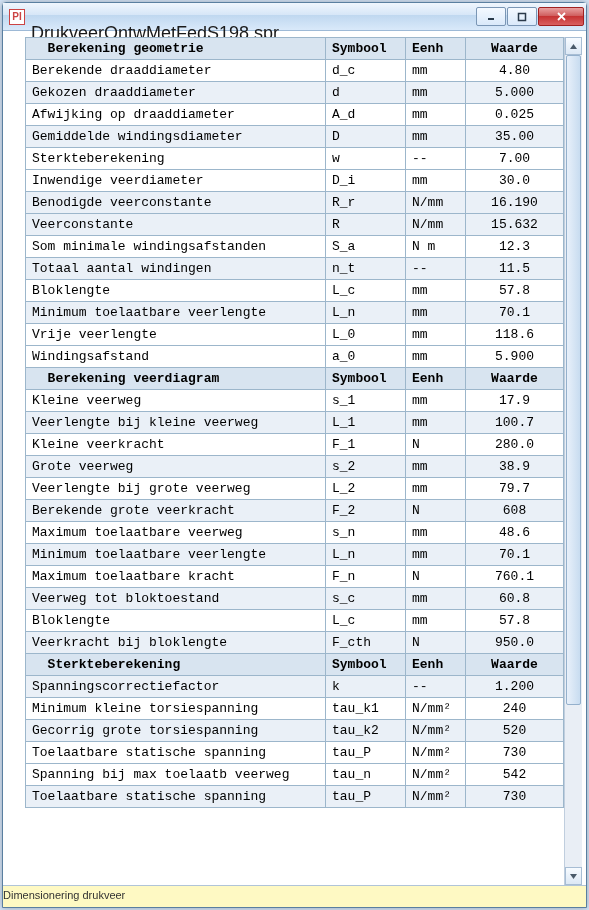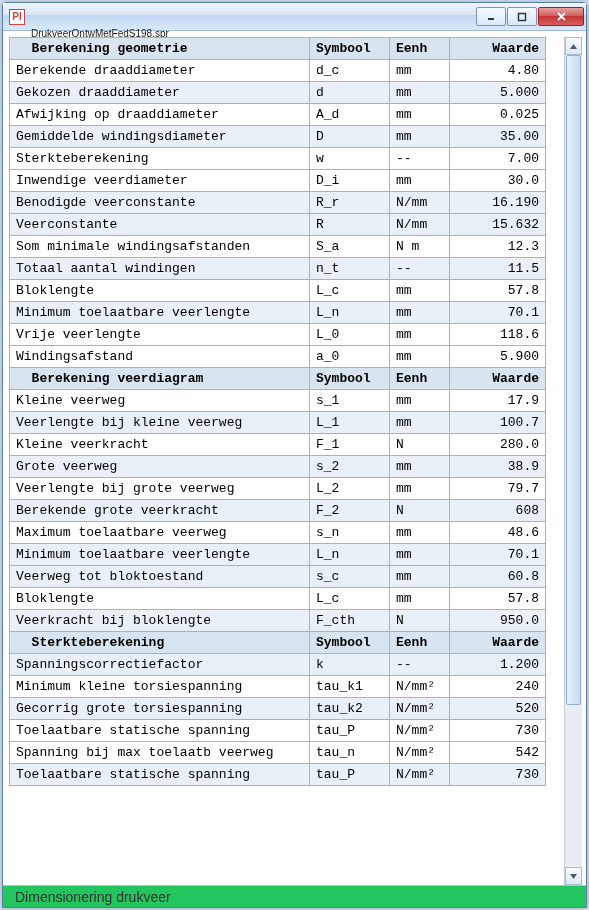--- a/index.html
+++ b/index.html
@@ -35,21 +35,21 @@
     background: #fff;
     border: 1px solid #c44;
     margin-right: 6px;
     display: flex; align-items: center; justify-content: center;
     font-size: 10px; font-weight: bold; color: #c44;
     font-family: sans-serif;
   }
   .titlebar .title {
     flex: 1;
     font-family: "Segoe UI", sans-serif;
-    font-size: 10px;
+    font-size: 18px;
     color: #1a1a1a;
     margin-top: 34px;
   }
   .winbtns { display: flex; gap: 1px; }
   .winbtn {
     width: 30px; height: 19px;
     border: 1px solid #7a96b5;
     border-radius: 2px;
     background: linear-gradient(to bottom, #f4f9ff, #dae9fa);
     display: flex; align-items: center; justify-content: center;
@@ -58,24 +58,23 @@
   .winbtn.close {
     width: 46px;
     background: linear-gradient(to bottom, #e9a0a0 0%, #d06060 45%, #c43030 46%, #d96060 100%);
     border-color: #a02020;
     color: #fff;
   }
   .winbtn svg { display: block; }
 
   .content {
     flex: 1;
-    padding: 6px 4px 0 6px;
+    padding: 6px 4px 0 22px;
     overflow: hidden;
     display: flex;
-    gap: 18px;
   }
   .scrollpane {
     flex: 1;
     overflow: hidden;
     position: relative;
   }
   table {
     width: 100%;
     border-collapse: collapse;
     table-layout: fixed;
@@ -93,21 +92,21 @@
     font-family: "Courier New", monospace;
     font-size: 13px;
     color: #000;
     background: #fff;
   }
   tr.shade td { background: #eaf0f7; }
   tr.header td {
     background: #d8e4f0;
     font-weight: bold;
   }
-  td.val { text-align: right; }
+  td.val { text-align: center; }
 
   .vscroll {
     width: 18px;
     background: #e9eef5;
     border-left: 1px solid #c0cede;
     position: relative;
     display: flex; flex-direction: column;
   }
   .vscroll .arrow {
     height: 18px;
@@ -118,25 +117,25 @@
   .vscroll .track { flex: 1; position: relative; }
   .vscroll .thumb {
     position: absolute; top: 0; left: 1px; right: 1px; height: 80%;
     background: linear-gradient(to right, #e8f0fa, #c8dcf0);
     border: 1px solid #94b0cc;
     border-radius: 2px;
   }
   .statusbar {
     height: 22px;
     border-top: 1px solid #b0c4d8;
-    background: #22c55e;
+    background: #fef9c3;
     font-family: "Segoe UI", sans-serif;
-    font-size: 14px;
+    font-size: 11px;
     color: #333;
-    padding: 3px 12px;
+    padding: 3px 0;
   }
 </style>
 </head>
 <body>
 
 <div class="window">
   <div class="titlebar">
     <div class="icon">PI</div>
     <div class="title">DrukveerOntwMetFedS198.spr</div>
     <div class="winbtns">
@@ -306,20 +305,26 @@
               <td>s_n</td>
               <td>mm</td>
               <td class="val">48.6</td>
             </tr>
             <tr class="shade">
               <td>Minimum toelaatbare veerlengte</td>
               <td>L_n</td>
               <td>mm</td>
               <td class="val">70.1</td>
             </tr>
+            <tr>
+              <td>Maximum toelaatbare kracht</td>
+              <td>F_n</td>
+              <td>N</td>
+              <td class="val">760.1</td>
+            </tr>
             <tr class="shade">
               <td>Veerweg tot bloktoestand</td>
               <td>s_c</td>
               <td>mm</td>
               <td class="val">60.8</td>
             </tr>
             <tr>
               <td>Bloklengte</td>
               <td>L_c</td>
               <td>mm</td>

